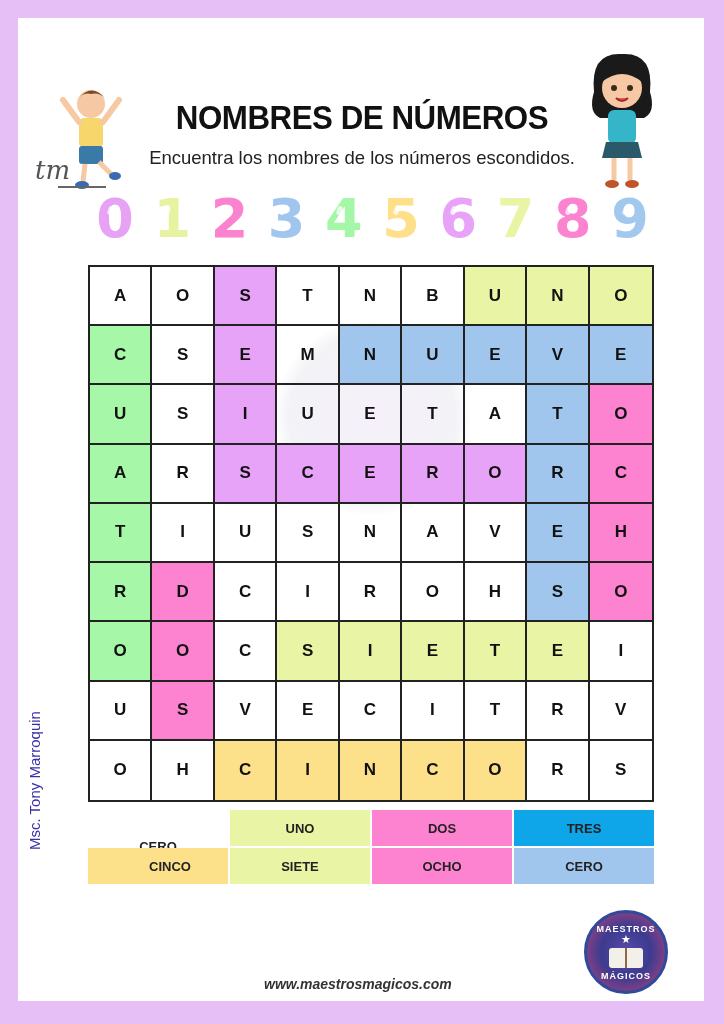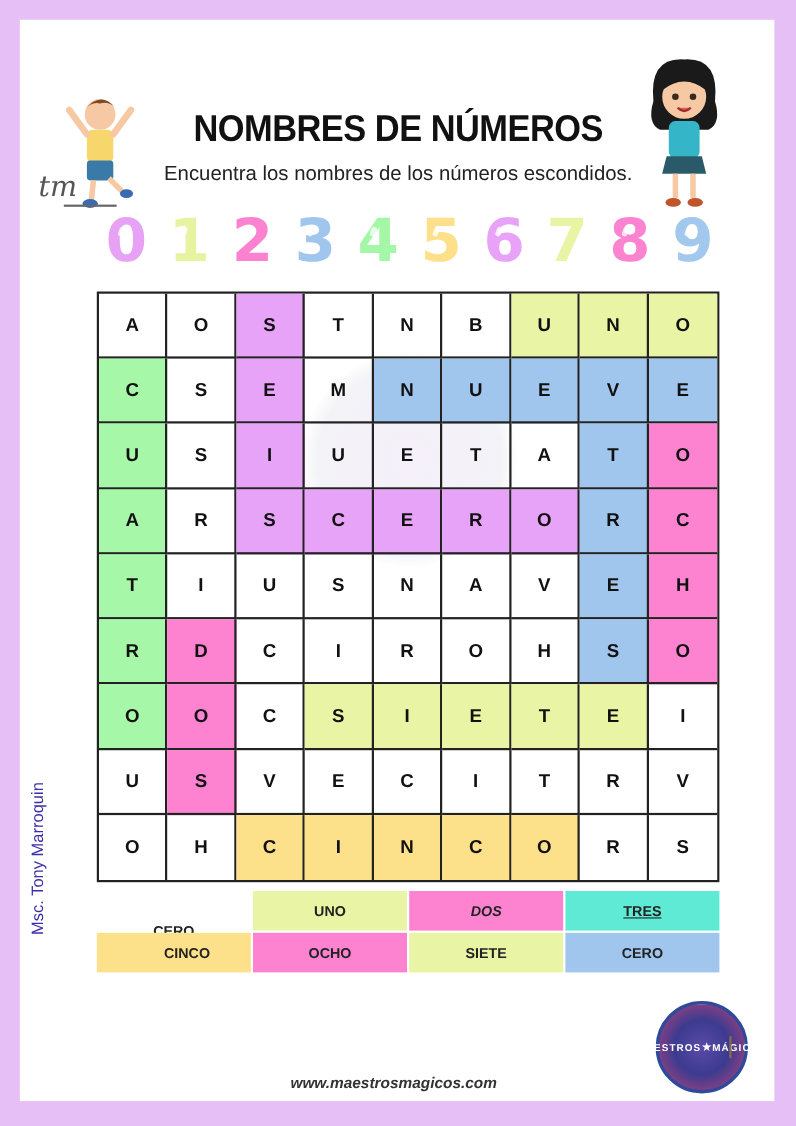--- a/index.html
+++ b/index.html
@@ -69,24 +69,24 @@
   }
   .author span {
     display: inline-block; transform: rotate(-90deg); white-space: nowrap;
     color: #3a2fa8; font-size: 15px;
   }
   .website {
     position: absolute; left: 264px; top: 976px;
     font-style: italic; font-weight: bold; font-size: 14px; color: #333;
   }
   .logo {
-    position: absolute; left: 596px; top: 910px; width: 84px; height: 84px; border-radius: 50%;
+    position: absolute; left: 584px; top: 910px; width: 84px; height: 84px; border-radius: 50%;
     background: radial-gradient(circle at 50% 50%, #5a4aa8 0%, #3c3b8f 45%, #7a3f86 70%, #2d3f7a 100%);
     border: 3px solid #2f4a9a; box-sizing: border-box;
-    display: flex; align-items: center; justify-content: center;
+    display: flex; flex-direction: column; align-items: center; justify-content: center;
   }
   .logo-top, .logo-bot { color: #fff; font-weight: bold; font-size: 9px; letter-spacing: 1px; }
   .logo-book { width: 34px; height: 20px; background: #f3f0ea; border-radius: 3px; margin: 3px 0; position: relative; }
   .logo-book::after { content:""; position:absolute; left:16px; top:0; width:2px; height:20px; background:#8a6a4a; }
   .logo-star { color: #fff; font-size: 11px; line-height: 1; }
   .kid {
     position: absolute;
   }
   .boy { left: 55px; top: 82px; width: 72px; height: 110px; }
   .girl { left: 580px; top: 52px; width: 82px; height: 140px; }
@@ -227,25 +227,25 @@
     <div class="cell lastrow" style="background: rgb(253, 224, 138); opacity: 1;">N</div>
     <div class="cell lastrow" style="background: rgb(253, 224, 138); opacity: 1;">C</div>
     <div class="cell lastrow" style="background: rgb(253, 224, 138); opacity: 1;">O</div>
     <div class="cell lastrow" style="background: transparent;">R</div>
     <div class="cell lastcol lastrow" style="background: transparent;">S</div>
   </div>
 
 <div class="words" id="words">
     <div class="word" style="background: rgb(231, 163, 247); margin-top: 36px;">CERO</div>
     <div class="word" style="background: rgb(233, 244, 164);">UNO</div>
-    <div class="word" style="background: rgb(253, 131, 208); font-style: italic;">DOS</div>
-    <div class="word" style="background: #5eead4; text-decoration: underline;">TRES</div>
+    <div class="word" style="background: rgb(253, 131, 208);">DOS</div>
+    <div class="word" style="background: #0ea5e9;">TRES</div>
     <div class="word" style="background: rgb(253, 224, 138); padding-left: 24px;">CINCO</div>
+    <div class="word" style="background: rgb(233, 244, 164);">SIETE</div>
     <div class="word" style="background: rgb(253, 131, 208);">OCHO</div>
-    <div class="word" style="background: rgb(233, 244, 164);">SIETE</div>
     <div class="word" style="background: rgb(160, 198, 238);">CERO</div>
   </div>
 
 <div class="author">
   <span>Msc. Tony Marroquin</span>
 </div>
 
 <div class="website">www.maestrosmagicos.com</div>
 
 <div class="logo">

